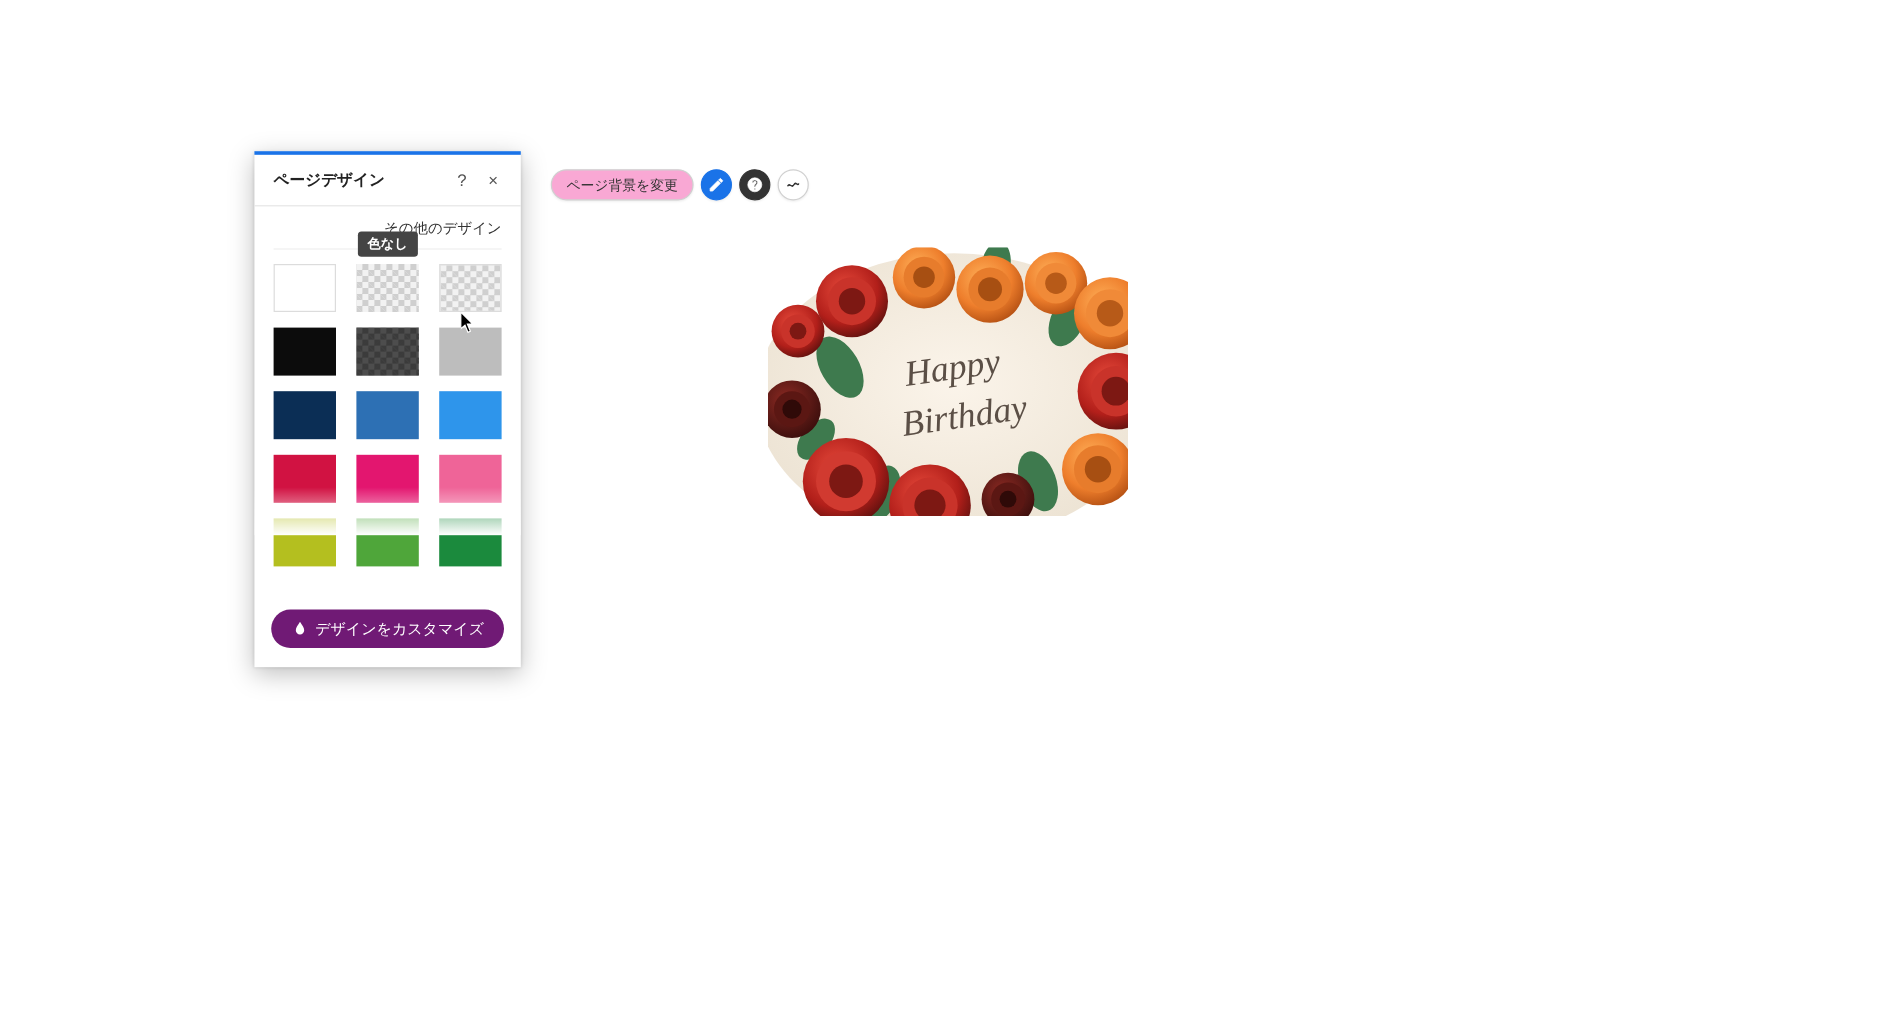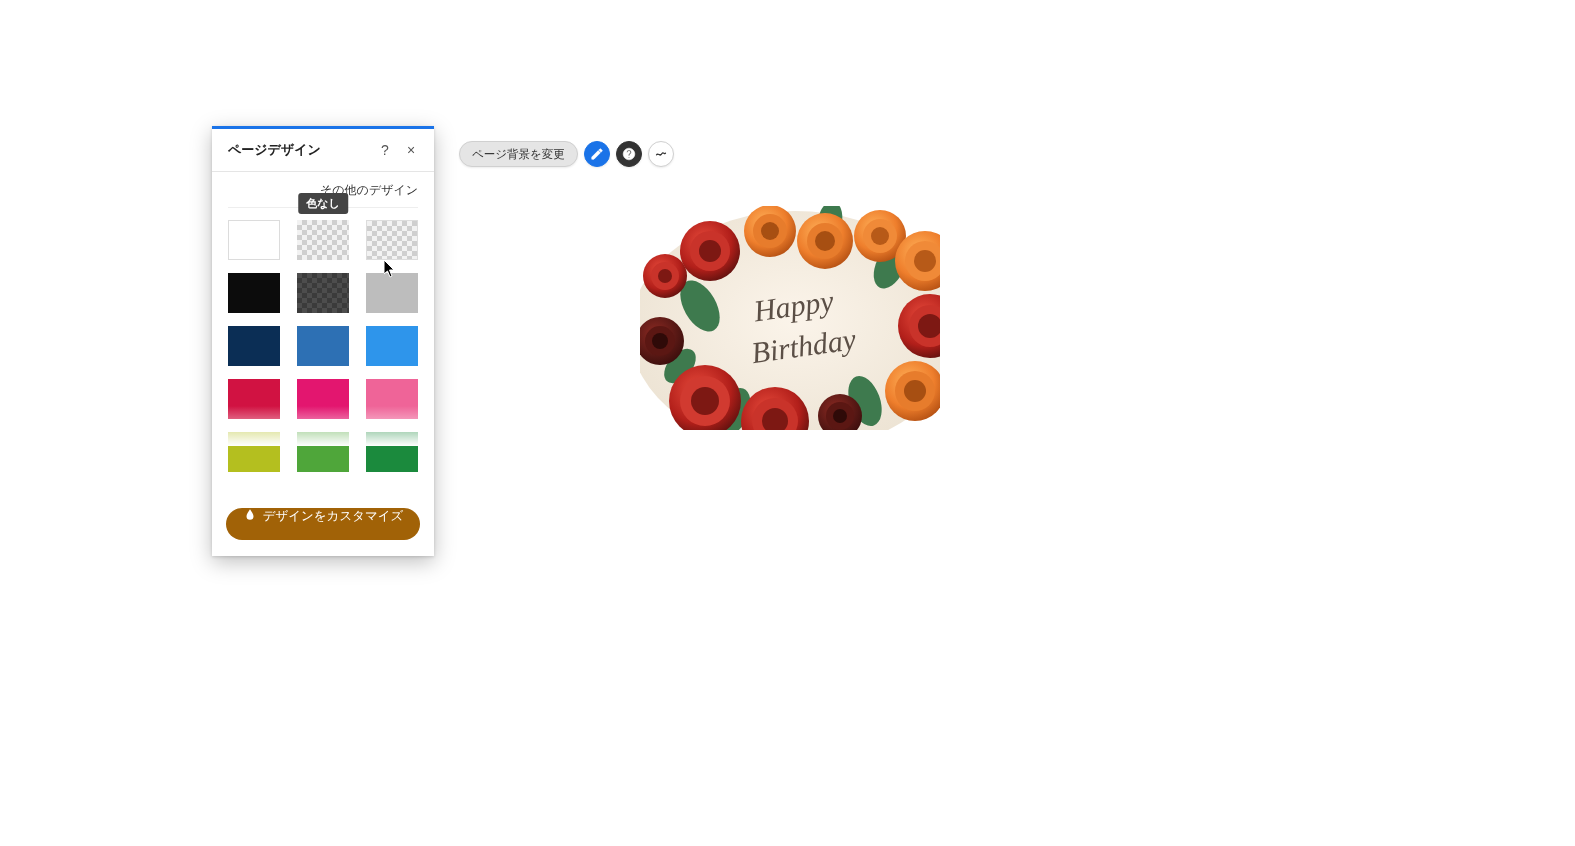--- a/index.html
+++ b/index.html
@@ -120,47 +120,47 @@
     pointer-events:none;
   }
 
   .panel-footer {
     padding: 12px 14px 16px 14px;
   }
   .customize-btn {
     width: 100%;
     height: 32px;
     border-radius: 16px;
-    background: #a16207;
+    background: #701a75;
     color: #fff;
     border: none;
     font-size: 12.5px;
     display: flex;
-    align-items: flex-start;
+    align-items: center;
     justify-content: center;
     gap: 6px;
     cursor: pointer;
   }
   .customize-btn svg { width:14px; height:14px; fill:#fff; }
 
   
   .toolbar {
     position: absolute;
     left: 459px;
     top: 141px;
     display: flex;
     align-items: center;
     gap: 6px;
   }
   .pill-btn {
     height: 26px;
     padding: 0 12px;
     border-radius: 13px;
     border: 1px solid #d0d0d0;
-    background: #e5e5e5;
+    background: #f9a8d4;
     font-size: 11.5px;
     color: #333;
     cursor: pointer;
     display: flex;
     align-items: center;
     box-shadow: 0 1px 2px rgba(0,0,0,0.08);
   }
   .round-btn {
     width: 26px;
     height: 26px;

